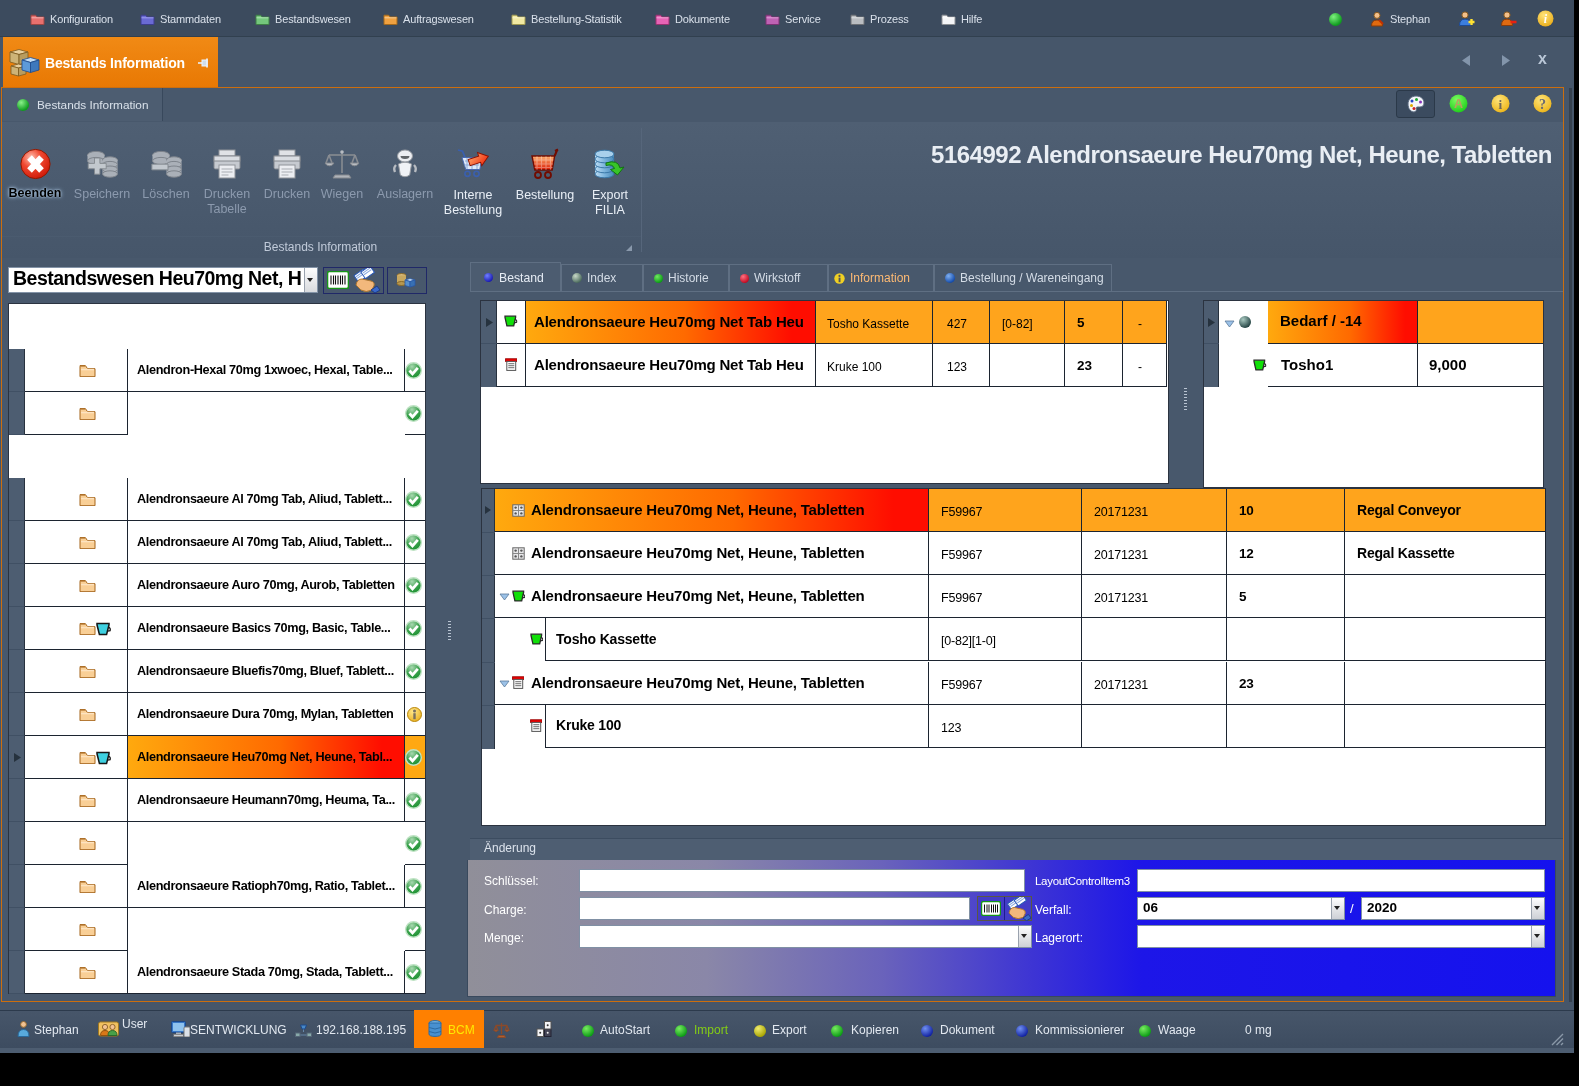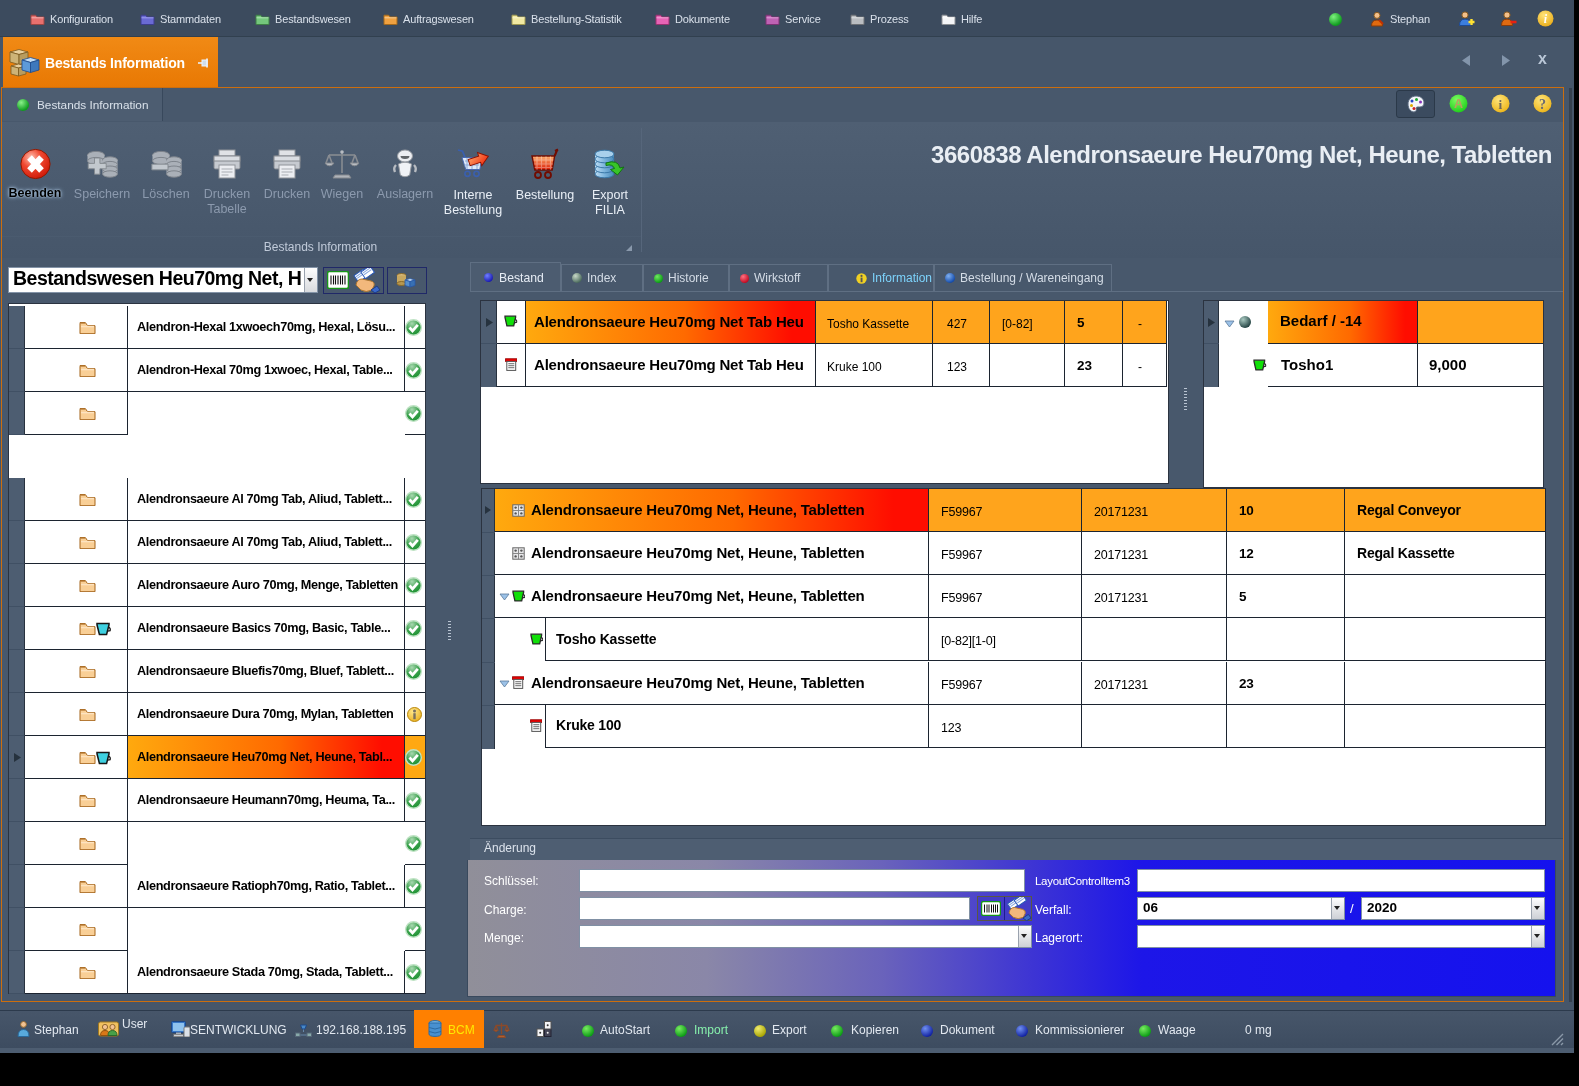--- a/index.html
+++ b/index.html
@@ -214,21 +214,21 @@
       </svg></div>
 <div class="a" style="left:1533px;top:94px"><svg width="19" height="19">
         <circle cx="9.5" cy="9.5" r="9" fill="url(#goldi)"></circle>
         <text x="9.5" y="14.5" text-anchor="middle" font-size="14" font-weight="bold" fill="#6a6a72" font-family="Liberation Serif">?</text>
       </svg></div>
 
 <div class="a" style="left:2px;top:122px;width:1561px;height:136px;background:linear-gradient(#4f5f73,#46566a)"></div>
 <div class="a" style="left:641px;top:128px;width:1px;height:124px;background:#56667b"></div>
 <div class="a" style="left:2px;top:236px;width:639px;height:1px;background:#51617666"></div>
 <div class="a" style="left:0px;top:238px;width:641px;height:20px;color:#c0cad9;font-size:12px;text-align:center;line-height:18px">Bestands Information</div>
-<div class="a" style="right:22px;top:141px;font-size:24px;font-weight:bold;color:#e9eef4;letter-spacing:-0.5px">3660838 Alendronsaeure Heu70mg Net, Heune, Tabletten</div>
+<div class="a" style="right:22px;top:141px;font-size:24px;font-weight:bold;color:#e9eef4;letter-spacing:-0.5px">5164992 Alendronsaeure Heu70mg Net, Heune, Tabletten</div>
 <div class="tbi" style="left:-8px;top:148px;width:86px"><svg width="31" height="32">
         <defs>
           <radialGradient id="redb" cx="0.35" cy="0.28" r="0.85">
             <stop offset="0" stop-color="#ffc0b0"></stop>
             <stop offset="0.4" stop-color="#f04830"></stop>
             <stop offset="1" stop-color="#c81000"></stop>
           </radialGradient>
         </defs>
         <circle cx="15.5" cy="16" r="14.6" fill="url(#redb)" stroke="#901800"></circle>
         <path d="M9.5 9.5 L21.5 22.5 M21.5 9.5 L9.5 22.5" stroke="#fff" stroke-width="6.4"></path>
@@ -366,32 +366,20 @@
 <div class="a" style="left:396px;top:272px"><svg width="23" height="17" viewBox="0 0 23 17">
         <ellipse cx="5.5" cy="3.5" rx="4.5" ry="2" fill="#d8b878" stroke="#8a6a28"></ellipse>
         <path d="M1 3.5 h9 v8 h-9 z" fill="#c8a860" stroke="none"></path>
         <ellipse cx="5.5" cy="11.5" rx="4.5" ry="2" fill="#b89850" stroke="#8a6a28"></ellipse>
         <path d="M9 8 l5-1.5 5 1.5 -5 1.5 z" fill="#c8e0f4" stroke="#2858a8" stroke-width="0.8"></path>
         <path d="M9 8 v5.5 l5 1.5 v-5.5 z" fill="#5890cc" stroke="#2858a8" stroke-width="0.8"></path>
         <path d="M19 8 v5.5 l-5 1.5 v-5.5 z" fill="#3870b4" stroke="#2858a8" stroke-width="0.8"></path>
       </svg></div>
 
 <div id="leftgrid">
-      <div class="lrow" style="top:2px">
-        <div class="ind"></div>
-        <div class="icoc">
-          <svg width="17" height="14" style="position:absolute;left:54px;top:14px">
-            <use href="#fold"></use>
-          </svg>
-        </div>
-        <div class="name">Alendron-Hexal 1xwoech70mg, Hexal, Lösu...</div>
-        <div class="chk" style=""><svg width="17" height="17" style="margin:13px 0 0 -3px">
-            <use href="#chk"></use>
-          </svg></div>
-      </div>
 <div class="lrow" style="top:45px">
         <div class="ind"></div>
         <div class="icoc">
           <svg width="17" height="14" style="position:absolute;left:54px;top:14px">
             <use href="#fold"></use>
           </svg>
         </div>
         <div class="name">Alendron-Hexal 70mg 1xwoec, Hexal, Table...</div>
         <div class="chk" style=""><svg width="17" height="17" style="margin:13px 0 0 -3px">
             <use href="#chk"></use>
@@ -432,21 +420,21 @@
             <use href="#chk"></use>
           </svg></div>
       </div>
 <div class="lrow" style="top:260px">
         <div class="ind"></div>
         <div class="icoc">
           <svg width="17" height="14" style="position:absolute;left:54px;top:14px">
             <use href="#fold"></use>
           </svg>
         </div>
-        <div class="name">Alendronsaeure Auro 70mg, Menge, Tabletten</div>
+        <div class="name">Alendronsaeure Auro 70mg, Aurob, Tabletten</div>
         <div class="chk" style=""><svg width="17" height="17" style="margin:13px 0 0 -3px">
             <use href="#chk"></use>
           </svg></div>
       </div>
 <div class="lrow" style="top:303px">
         <div class="ind"></div>
         <div class="icoc">
           <svg width="17" height="14" style="position:absolute;left:54px;top:14px">
             <use href="#fold"></use>
           </svg>
@@ -558,21 +546,21 @@
             <use href="#chk"></use>
           </svg></div>
       </div>
     </div>
 <div class="a" style="left:448px;top:621px;width:3px;height:20px;background:repeating-linear-gradient(#b9c4d2 0 1px,transparent 1px 3px)"></div>
 
 <div class="a" style="left:470px;top:262px;width:91px;height:30px;background:#4c5c70;border:1px solid #5f6f83;border-bottom:none;display:flex;align-items:center;gap:6px;padding-left:13px;color:#e6ecf4;font-size:12.2px;white-space:nowrap"><span class="sph" style="width:9px;height:9px;background:radial-gradient(circle at 35% 30%,#7080ff,#1818b0 75%)"></span>Bestand</div>
 <div class="a" style="left:561px;top:264px;width:82px;height:27px;background:#48586c;border:1px solid #5f6f83;border-bottom:none;display:flex;align-items:center;gap:5px;padding-left:10px;color:#d4dce6;font-size:12px;white-space:nowrap"><span class="sph" style="width:10px;height:10px;background:radial-gradient(circle at 35% 30%,#c8d8c8,#48685a 75%)"></span>Index</div>
 <div class="a" style="left:643px;top:264px;width:86px;height:27px;background:#48586c;border:1px solid #5f6f83;border-bottom:none;display:flex;align-items:center;gap:5px;padding-left:10px;color:#d4dce6;font-size:12px;white-space:nowrap"><span class="sph" style="width:9px;height:9px;background:radial-gradient(circle at 35% 30%,#70e860,#0a9a14 75%)"></span>Historie</div>
 <div class="a" style="left:729px;top:264px;width:99px;height:27px;background:#48586c;border:1px solid #5f6f83;border-bottom:none;display:flex;align-items:center;gap:5px;padding-left:10px;color:#d4dce6;font-size:12px;white-space:nowrap"><span class="sph" style="width:9px;height:9px;background:radial-gradient(circle at 35% 30%,#ff7080,#c00820 75%)"></span>Wirkstoff</div>
-<div class="a" style="left:828px;top:264px;width:106px;height:27px;background:#48586c;border:1px solid #5f6f83;border-bottom:none;display:flex;align-items:center;gap:5px;padding-left:27px;color:#7dd3fc;font-size:12px;white-space:nowrap"><svg width="11" height="11" style="flex:none">
+<div class="a" style="left:828px;top:264px;width:106px;height:27px;background:#48586c;border:1px solid #5f6f83;border-bottom:none;display:flex;align-items:center;gap:5px;padding-left:5px;color:#fdba74;font-size:12px;white-space:nowrap"><svg width="11" height="11" style="flex:none">
         <circle cx="5.5" cy="5.5" r="5.2" fill="#f0d024"></circle>
         <rect x="4.6" y="4.6" width="1.9" height="4.6" fill="#555"></rect>
         <circle cx="5.5" cy="2.9" r="1.1" fill="#555"></circle>
       </svg>Information</div>
 <div class="a" style="left:934px;top:264px;width:178px;height:27px;background:#48586c;border:1px solid #5f6f83;border-bottom:none;display:flex;align-items:center;gap:5px;padding-left:10px;color:#d4dce6;font-size:12px;white-space:nowrap"><span class="sph" style="width:10px;height:10px;background:radial-gradient(circle at 35% 30%,#80b0f0,#1048a8 75%)"></span>Bestellung / Wareneingang</div>
 <div class="a" style="left:470px;top:291px;width:1093px;height:1px;background:#5f6f83"></div>
 
 <div class="a" style="left:480px;top:300px;width:689px;height:184px;background:#fff;border:1px solid #2b3340"></div>
 <div class="a" style="left:481px;top:301px;width:16px;height:86px;background:#4d5d71;border-right:1px solid #27313e"></div>
 <div class="a" style="left:481px;top:343px;width:16px;height:1px;background:#405064"></div>
@@ -823,21 +811,21 @@
         <circle cx="11.7" cy="4.2" r="1" fill="#333"></circle>
         <circle cx="11.7" cy="11.7" r="1" fill="#eee"></circle>
       </svg></div>
 <div class="a" style="left:582px;top:1021px">
       <div style="margin-top:2px"><span class="sph" style="width:12px;height:12px;background:radial-gradient(circle at 35% 30%,#78ec60,#0a9a14 75%)"></span></div>
     </div>
     <div class="a" style="left:600px;top:1023px;color:#e2e8f0;font-size:12px">AutoStart</div>
 <div class="a" style="left:675px;top:1021px">
       <div style="margin-top:2px"><span class="sph" style="width:12px;height:12px;background:radial-gradient(circle at 35% 30%,#78ec60,#0a9a14 75%)"></span></div>
     </div>
-    <div class="a" style="left:694px;top:1023px;color:#86efac;font-size:12px">Import</div>
+    <div class="a" style="left:694px;top:1023px;color:#84cc16;font-size:12px">Import</div>
 <div class="a" style="left:754px;top:1021px">
       <div style="margin-top:2px"><span class="sph" style="width:12px;height:12px;background:radial-gradient(circle at 35% 30%,#f0ec70,#a8a400 75%)"></span></div>
     </div>
     <div class="a" style="left:772px;top:1023px;color:#e2e8f0;font-size:12px">Export</div>
 <div class="a" style="left:831px;top:1021px">
       <div style="margin-top:2px"><span class="sph" style="width:12px;height:12px;background:radial-gradient(circle at 35% 30%,#78ec60,#0a9a14 75%)"></span></div>
     </div>
     <div class="a" style="left:851px;top:1023px;color:#e2e8f0;font-size:12px">Kopieren</div>
 <div class="a" style="left:921px;top:1021px">
       <div style="margin-top:2px"><span class="sph" style="width:12px;height:12px;background:radial-gradient(circle at 35% 30%,#7090f0,#1020a0 75%)"></span></div>

